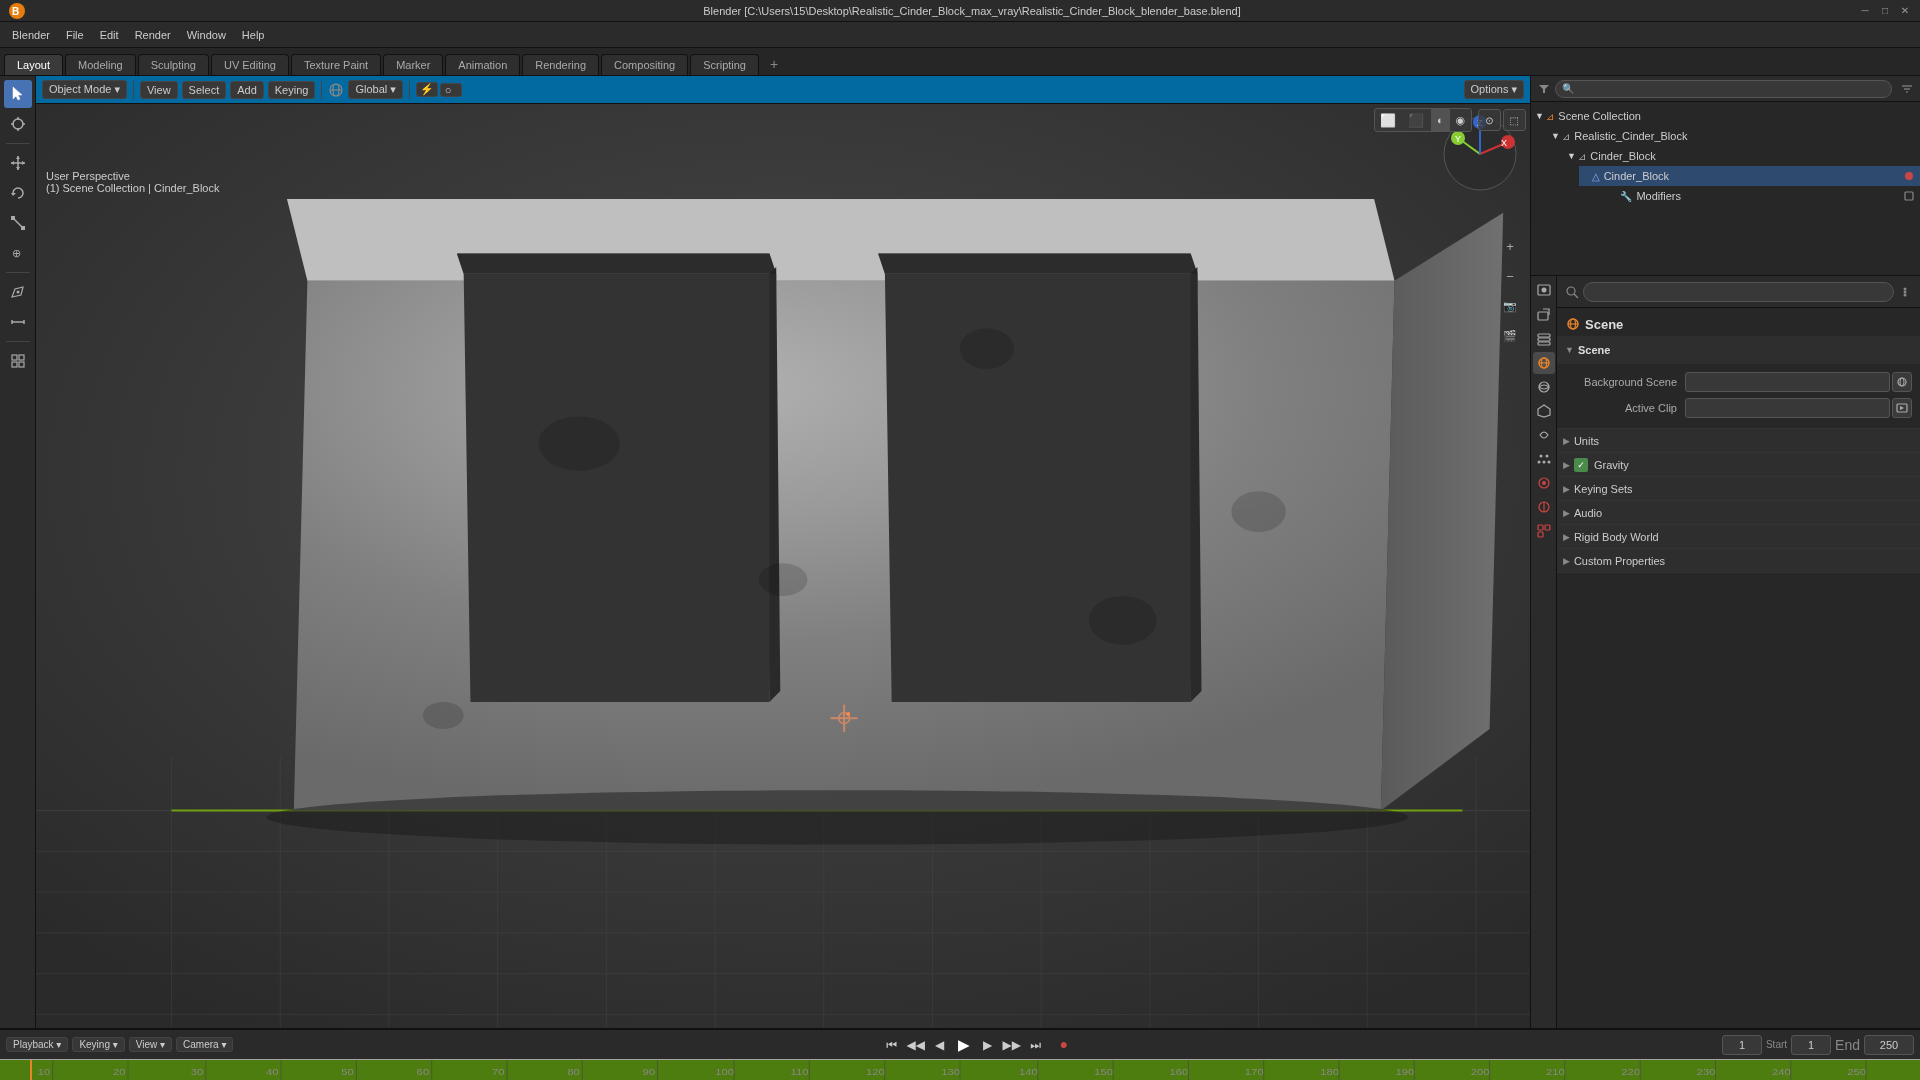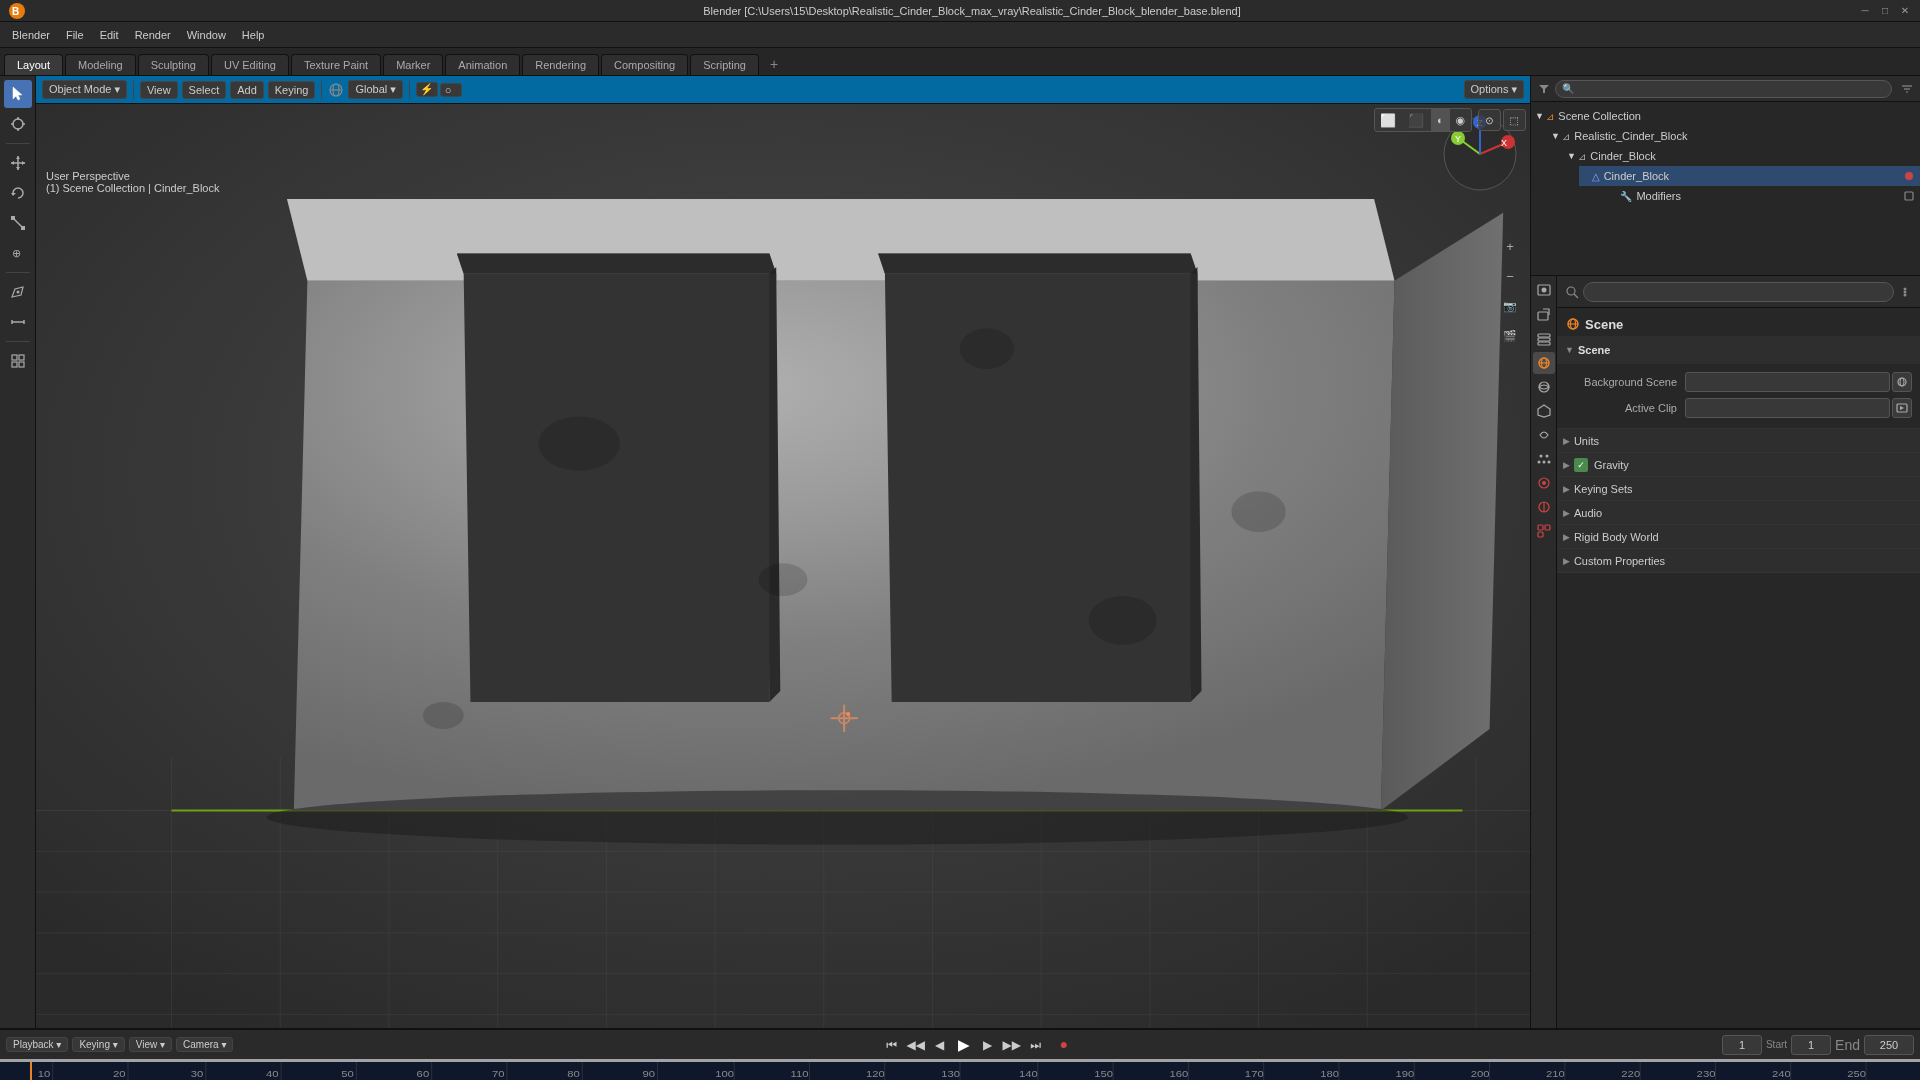--- a/index.html
+++ b/index.html
@@ -1064,21 +1064,21 @@
 
     <div style="display:flex; align-items:center; gap:4px;">
       <input type="text" value="1" style="width: 40px; height: 20px; background: rgb(56, 56, 56); border: 1px solid rgb(85, 85, 85); border-radius: 3px; color: rgb(204, 204, 204); font-size: 11px; text-align: center; padding: 0px 4px;">
       <span style="font-size:10px; color:#888;">Start</span>
       <input type="text" value="1" style="width: 40px; height: 20px; background: rgb(56, 56, 56); border: 1px solid rgb(85, 85, 85); border-radius: 3px; color: rgb(204, 204, 204); font-size: 11px; text-align: center;">
       <span style="font-size:14px; color:#888;">End</span>
       <input type="text" value="250" style="width: 50px; height: 20px; background: rgb(56, 56, 56); border: 1px solid rgb(85, 85, 85); border-radius: 3px; color: rgb(204, 204, 204); font-size: 11px; text-align: center;">
     </div>
   </div>
 
-  <div id="timeline-ruler" style="height:22px; background:#0f172a; position:relative; border-top:3px solid #a3a3a3; overflow:hidden;">
+  <div id="timeline-ruler" style="height:22px; background:#4d7c0f; position:relative; border-top:1px solid #a3a3a3; overflow:hidden;">
     
     <div style="position:absolute; left:calc(0% + 30px); top:0; width:2px; height:100%; background:#e8832a; z-index:10;"></div>
     <svg width="100%" height="22" viewBox="0 0 1530 22" preserveAspectRatio="none">
 
       <text x="30" y="15" font-size="9" fill="#888">10</text>
       <line x1="42" y1="0" x2="42" y2="22" stroke="#444" stroke-width="0.5"></line>
       <text x="90" y="15" font-size="9" fill="#888">20</text>
       <line x1="102" y1="0" x2="102" y2="22" stroke="#444" stroke-width="0.5"></line>
       <text x="152" y="15" font-size="9" fill="#888">30</text>
       <line x1="164" y1="0" x2="164" y2="22" stroke="#444" stroke-width="0.5"></line>

